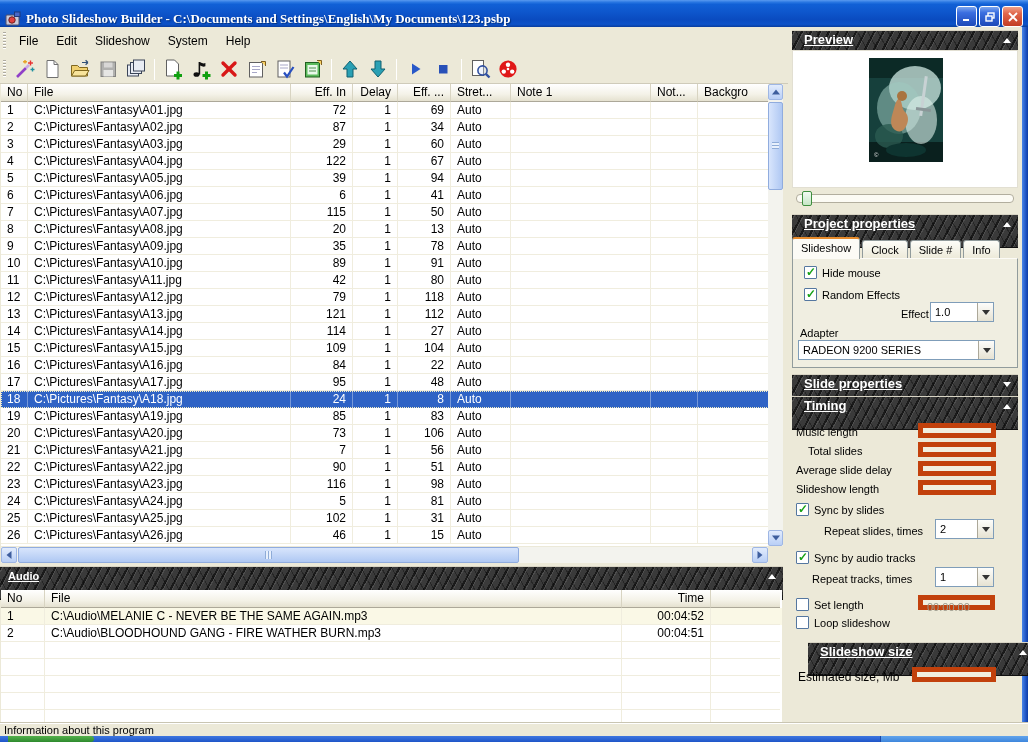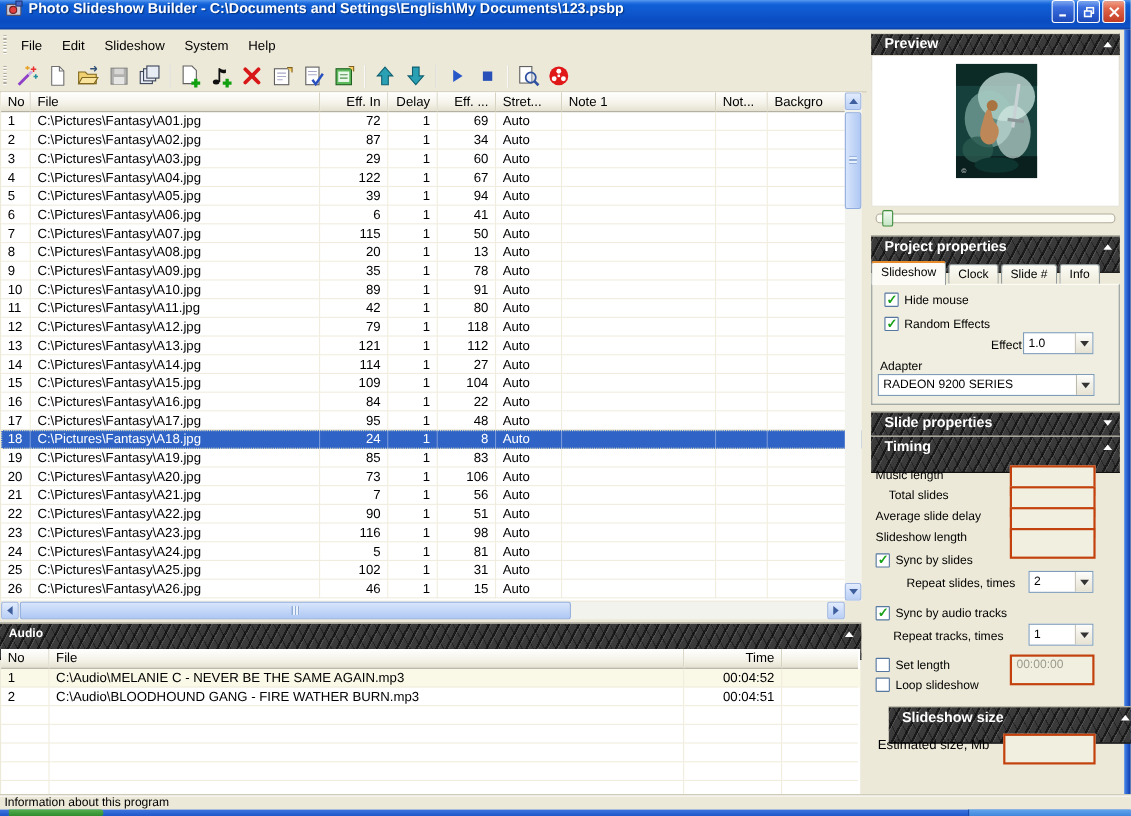--- a/index.html
+++ b/index.html
@@ -3,21 +3,21 @@
 <meta charset="utf-8">
 <style>
   * { margin:0; padding:0; box-sizing:border-box; }
   html,body { width:1028px; height:742px; overflow:hidden; }
   body { font-family:"Liberation Sans", sans-serif; background:#ECE9D8; }
   #window { position:relative; width:1028px; height:742px; background:#ECE9D8; }
 
   
   .titlebar { position:absolute; left:0; top:0; width:1028px; height:27px;
     background:linear-gradient(180deg,#5A9AF0 0%,#2A77E2 8%,#1160D6 16%,#0E56CC 45%,#0A4BC0 72%,#0D52C8 90%,#093D9E 100%);
-    display:flex; align-items:flex-start; }
+    display:flex; align-items:flex-end;font-family:Liberation Serif, serif; }
   .appicon { width:16px; height:16px; margin:0 5px 0 5px; flex:0 0 auto; }
   .titletext { color:#fff; font-weight:bold; font-size:13px; text-shadow:1px 1px 1px #00317E; white-space:nowrap; overflow:hidden; flex:1; }
   .winbtns { display:flex; gap:2px; margin-right:5px; }
   .wbtn { width:21px; height:21px; border-radius:3px; border:1px solid #fff;
     background:linear-gradient(180deg,#7DA7EE 0%,#3B6EE0 30%,#1D49B8 100%);
     color:#fff; font-size:11px; line-height:18px; text-align:center; font-weight:bold; padding:0; cursor:default; }
   .wbtn.close { background:linear-gradient(180deg,#F0A088 0%,#E0664A 35%,#C23C25 100%); }
   .wbtn svg { display:block; margin:auto; }
 
   
@@ -63,21 +63,21 @@
   .hthumb { position:absolute; left:17px; top:0; width:501px; height:16px; border:1px solid #90ACDE; border-radius:2px;
     background:linear-gradient(180deg,#D8E5FC,#AFC8F3); }
   .hthumb:after { content:""; position:absolute; top:3px; bottom:3px; left:50%; width:7px; margin-left:-4px;
     background:repeating-linear-gradient(90deg,#8FACD8 0 1px,#E8F0FC 1px 3px); }
 
   
   .sechdr { position:absolute; height:34px; color:#fff; font-weight:bold;
     background-color:#3A3A3A;
     background-image:repeating-linear-gradient(118deg, rgba(0,0,0,.55) 0 2px, rgba(255,255,255,.10) 2px 3px, transparent 3px 8px),
                      repeating-linear-gradient(62deg, rgba(0,0,0,.35) 0 1px, transparent 1px 9px);
-    border-top:1px solid #D8D4C4; border-bottom:1px solid #101010; line-height:18px; }
+    border-top:1px solid #D8D4C4; border-bottom:1px solid #101010; line-height:18px;text-decoration:underline; }
   .sechdr .arrow { position:absolute; right:7px; top:7px; width:0; height:0; }
   .arr-up { border-left:4px solid transparent; border-right:4px solid transparent; border-bottom:5px solid #fff; }
   .arr-down { border-left:4px solid transparent; border-right:4px solid transparent; border-top:5px solid #fff; }
   .bighdr { font-size:13px; padding-left:12px; }
   .smhdr { font-size:11px; padding-left:8px; }
 
   
   .audiohdr { left:0; top:566px; width:783px; }
   .audiowrap { position:absolute; left:1px; top:590px; width:781px; height:132px; background:#fff; }
   .a-no{width:44px}.a-file{width:577px}.a-time{width:89px}.a-x{width:69px;border-right:none}
@@ -104,21 +104,21 @@
   .cb { position:absolute; width:13px; height:13px; background:#fff; border:1px solid #5577A0; border-radius:1px; }
   .cb.checked:after { content:"\2713"; position:absolute; left:1px; top:-2px; color:#17A117; font-weight:bold; font-size:12px; }
   .lbl { position:absolute; font-size:11px; color:#000; white-space:nowrap; }
   .lbl12 { font-size:12px; }
 
   .combo { position:absolute; height:20px; border:1px solid #7F9DB9; background:#fff; display:flex; }
   .combo .val { flex:1; font-size:11px; line-height:18px; padding-left:4px; overflow:hidden; white-space:nowrap; }
   .combo .dbtn { width:16px; border-left:1px solid #ACA899; background:linear-gradient(180deg,#FDFDFB,#E6E2D2); position:relative; border-radius:0 1px 1px 0; }
   .combo .dbtn:after { content:""; position:absolute; left:50%; top:50%; margin:-2px 0 0 -4px; border-left:4px solid transparent; border-right:4px solid transparent; border-top:5px solid #333; }
 
-  .dfield { position:absolute; height:28px; background:#F1EFE0; border:2px solid #c2410c; font-size:11px; color:#9B9A8C; line-height:15px; padding-left:4px; }
+  .dfield { position:absolute; height:15px; background:#F1EFE0; border:5px solid #c2410c; font-size:11px; color:#9B9A8C; line-height:15px; padding-left:4px; }
 
   
   .statusbar { position:absolute; left:0; top:722px; width:1028px; height:14px; background:#ECE9D8;
     border-top:1px solid #C9C5B2; box-shadow:inset 0 1px 0 #FFFFFF; font-size:11px; line-height:14px; padding-left:4px; }
   .taskbar { position:absolute; left:0; top:736px; width:1028px; height:6px;
     background:linear-gradient(180deg,#3E76E0,#1E55C8); }
   .startfrag { position:absolute; left:8px; top:0; width:86px; height:6px; background:linear-gradient(180deg,#55B04C,#2E8A2E); border-radius:0 3px 3px 0; }
   .trayfrag { position:absolute; left:880px; top:0; width:148px; height:6px; background:linear-gradient(180deg,#62A4EC,#3E86DC); border-left:1px solid #1A48A8; }
 </style>
 </head>

